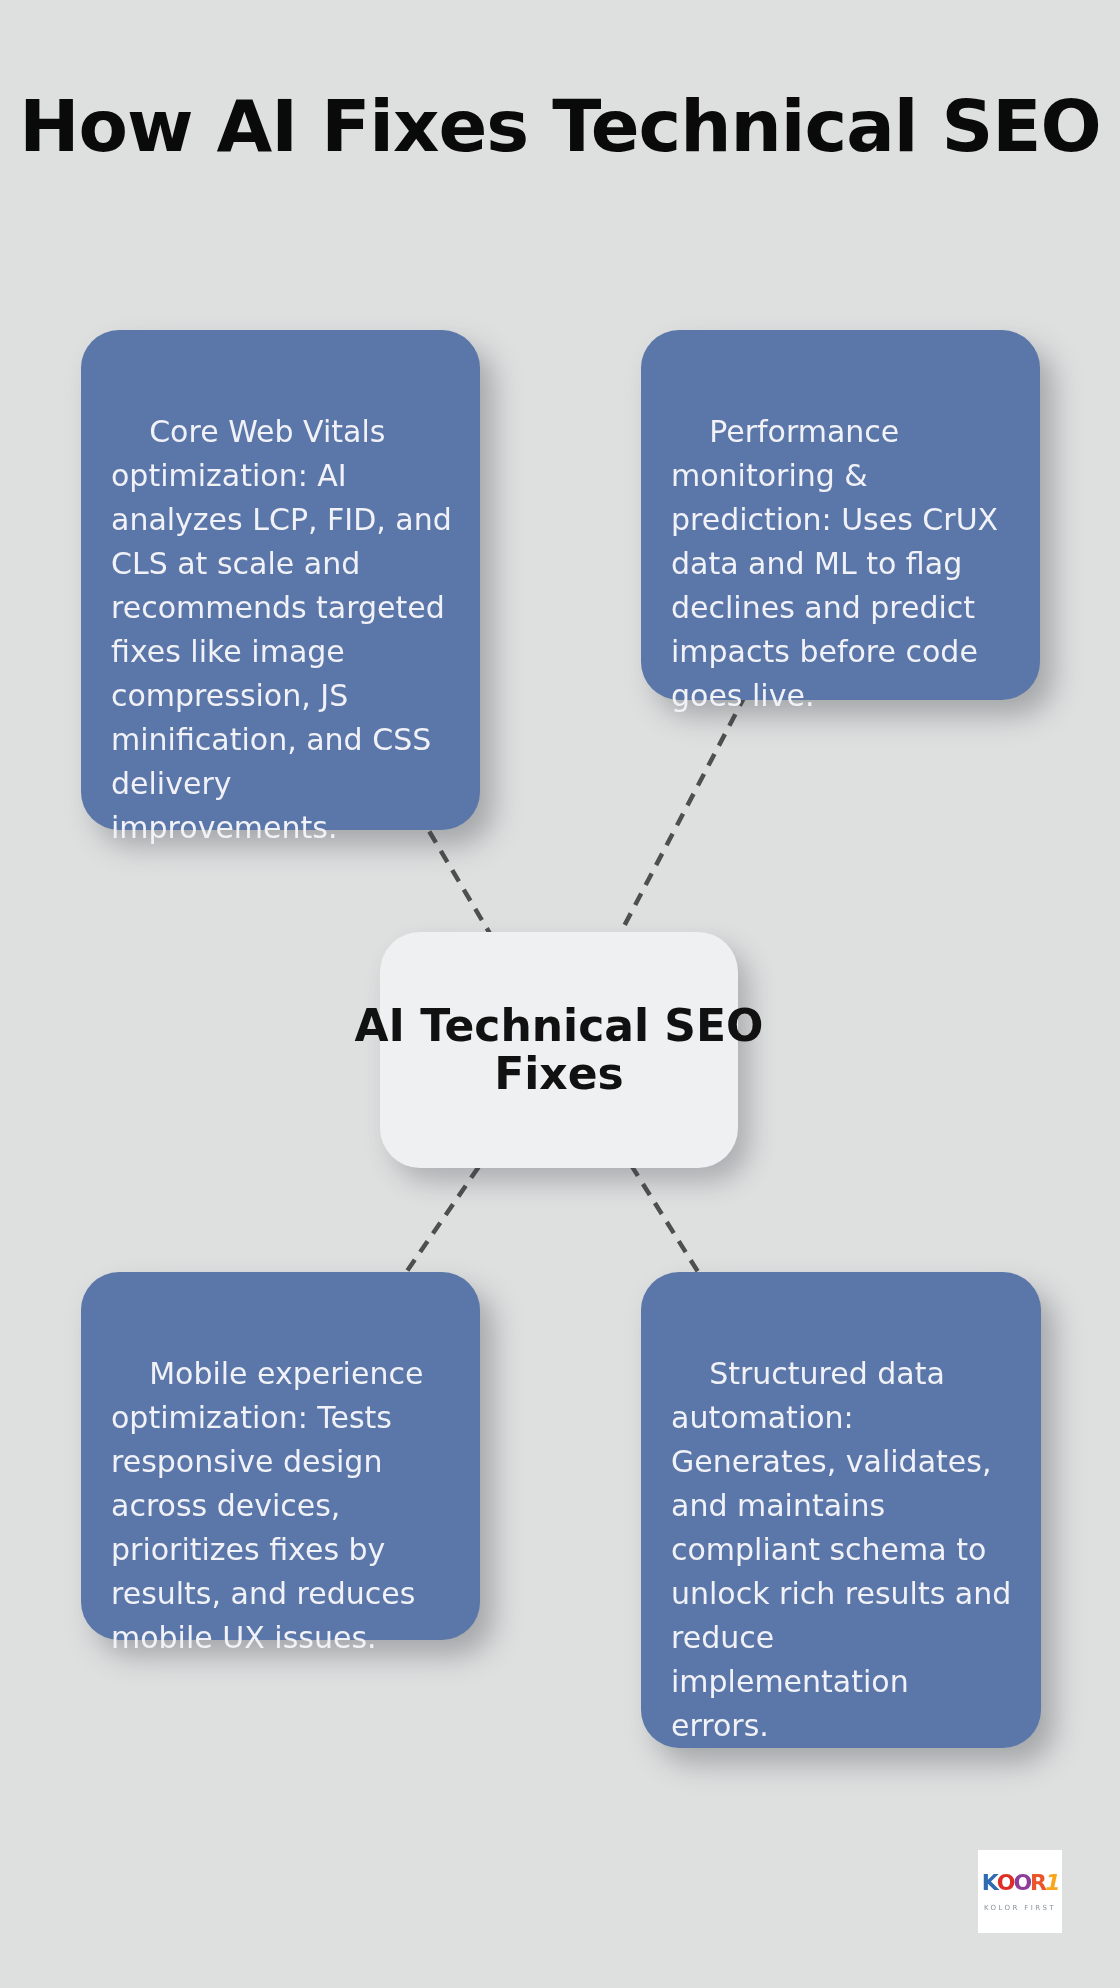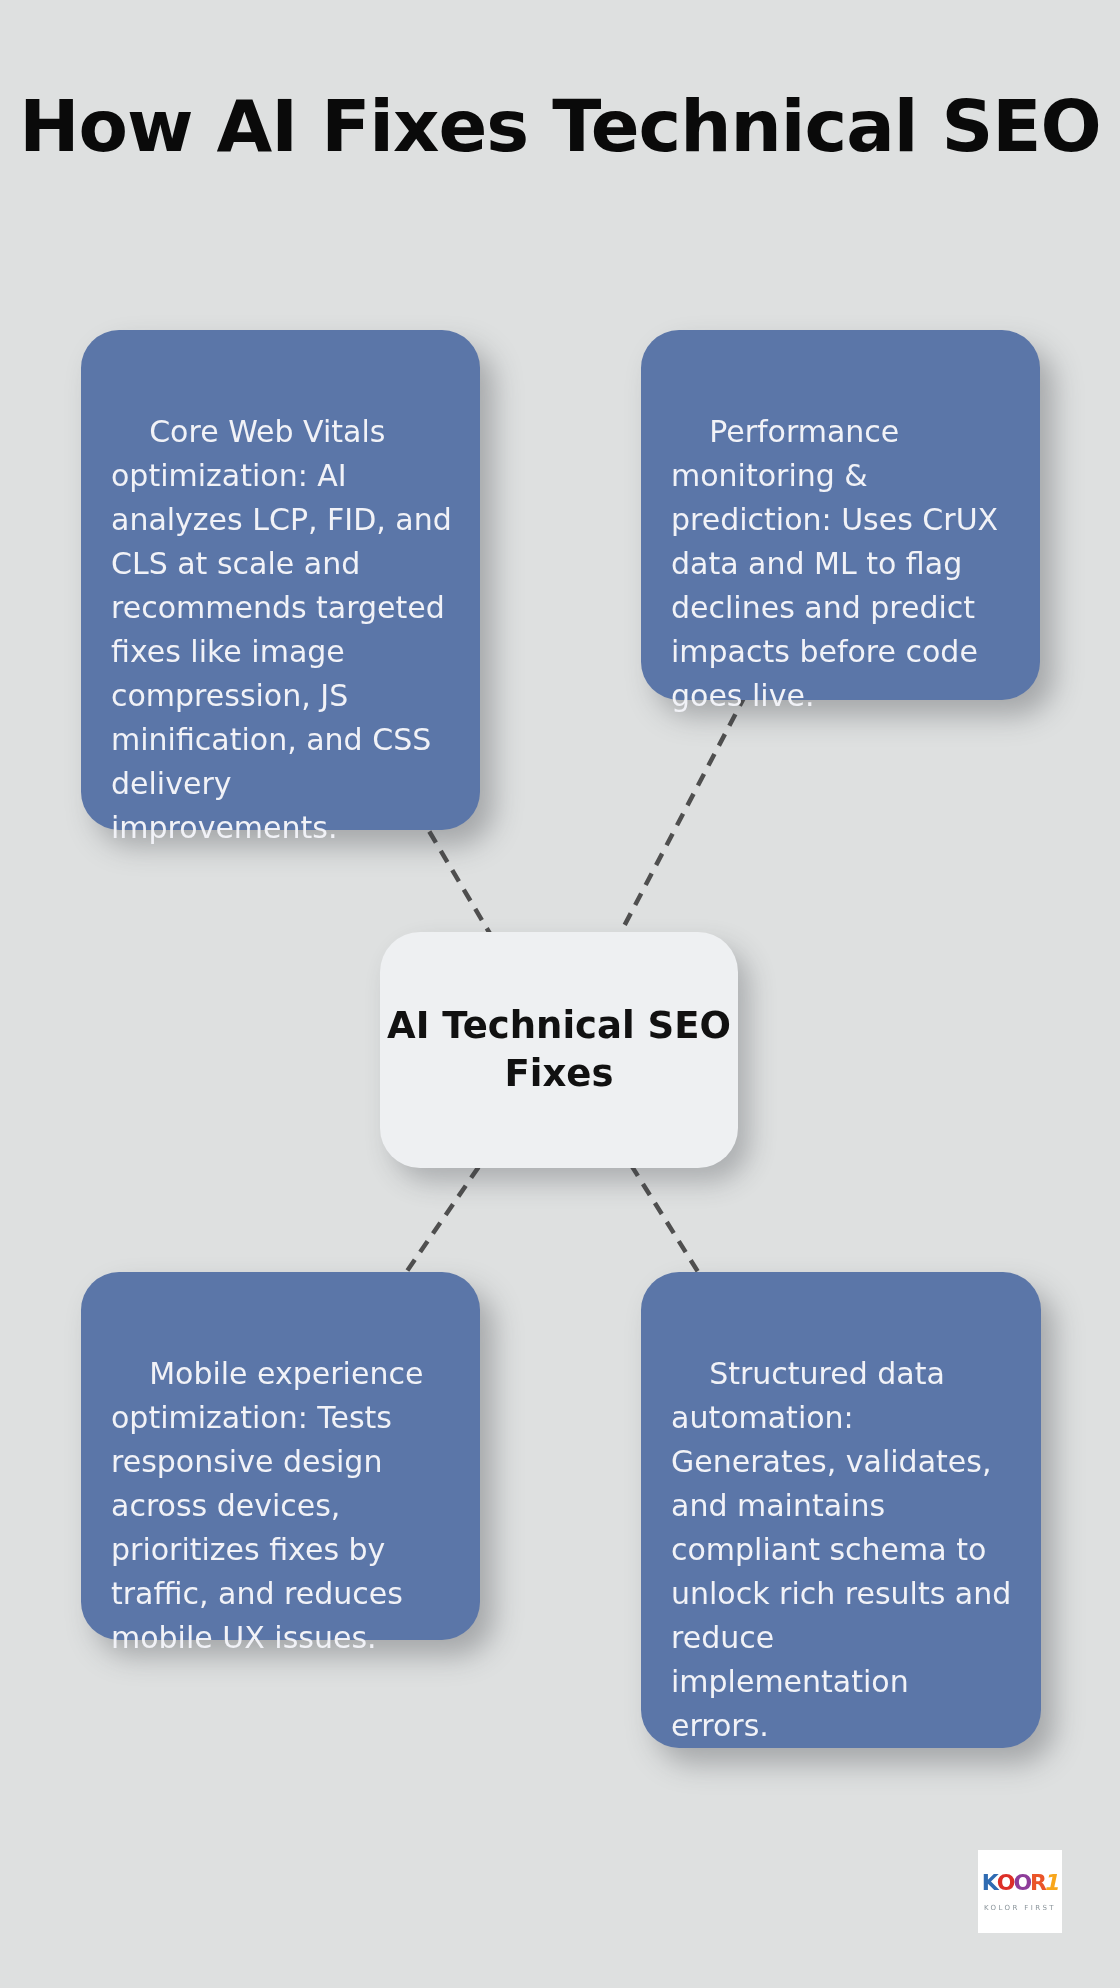--- a/index.html
+++ b/index.html
@@ -56,21 +56,21 @@
     left: 380px;
     top: 932px;
     width: 358px;
     height: 236px;
     background: var(--center-bg, #eef0f2);
     border-radius: 40px;
     display: flex;
     align-items: center;
     justify-content: center;
     text-align: center;
-    font-size: 37px;
+    font-size: 44px;
     line-height: 48px;
     font-weight: bold;
     color: #111111;
     white-space: pre;
     box-shadow: 12px 14px 26px rgba(60, 64, 70, 0.30);
   }
   .logo-tile {
     position: absolute;
     z-index: 2;
     left: 978px;
@@ -136,21 +136,21 @@
 delivery
 improvements.</span>
   </div>
 
   <div class="node node-bottom-left">
     <span>Mobile experience
 optimization: Tests
 responsive design
 across devices,
 prioritizes fixes by
-traffic, and reduces
+results, and reduces
 mobile UX issues.</span>
   </div>
 
   <div class="node node-bottom-right">
     <span>Structured data
 automation:
 Generates, validates,
 and maintains
 compliant schema to
 unlock rich results and

